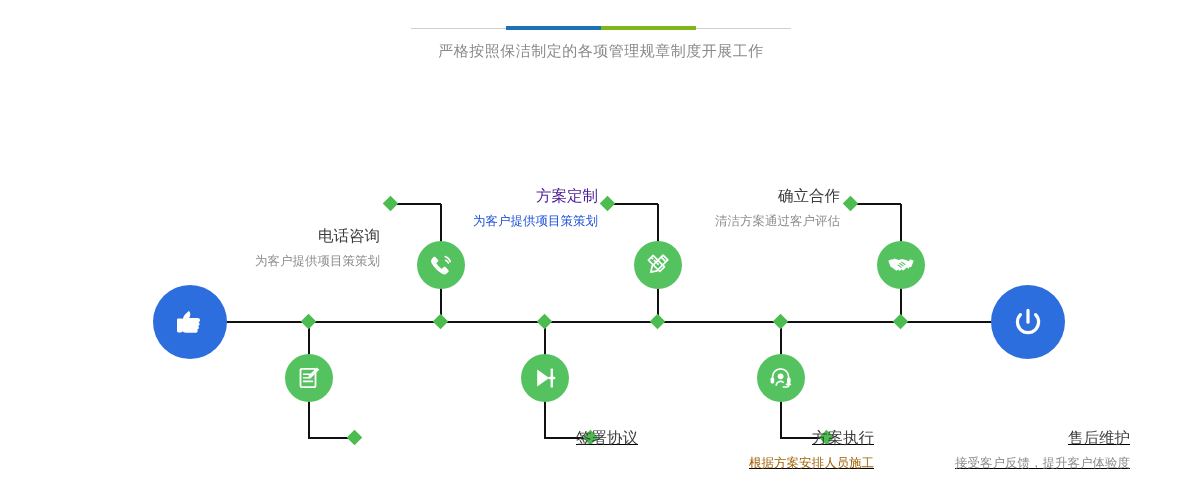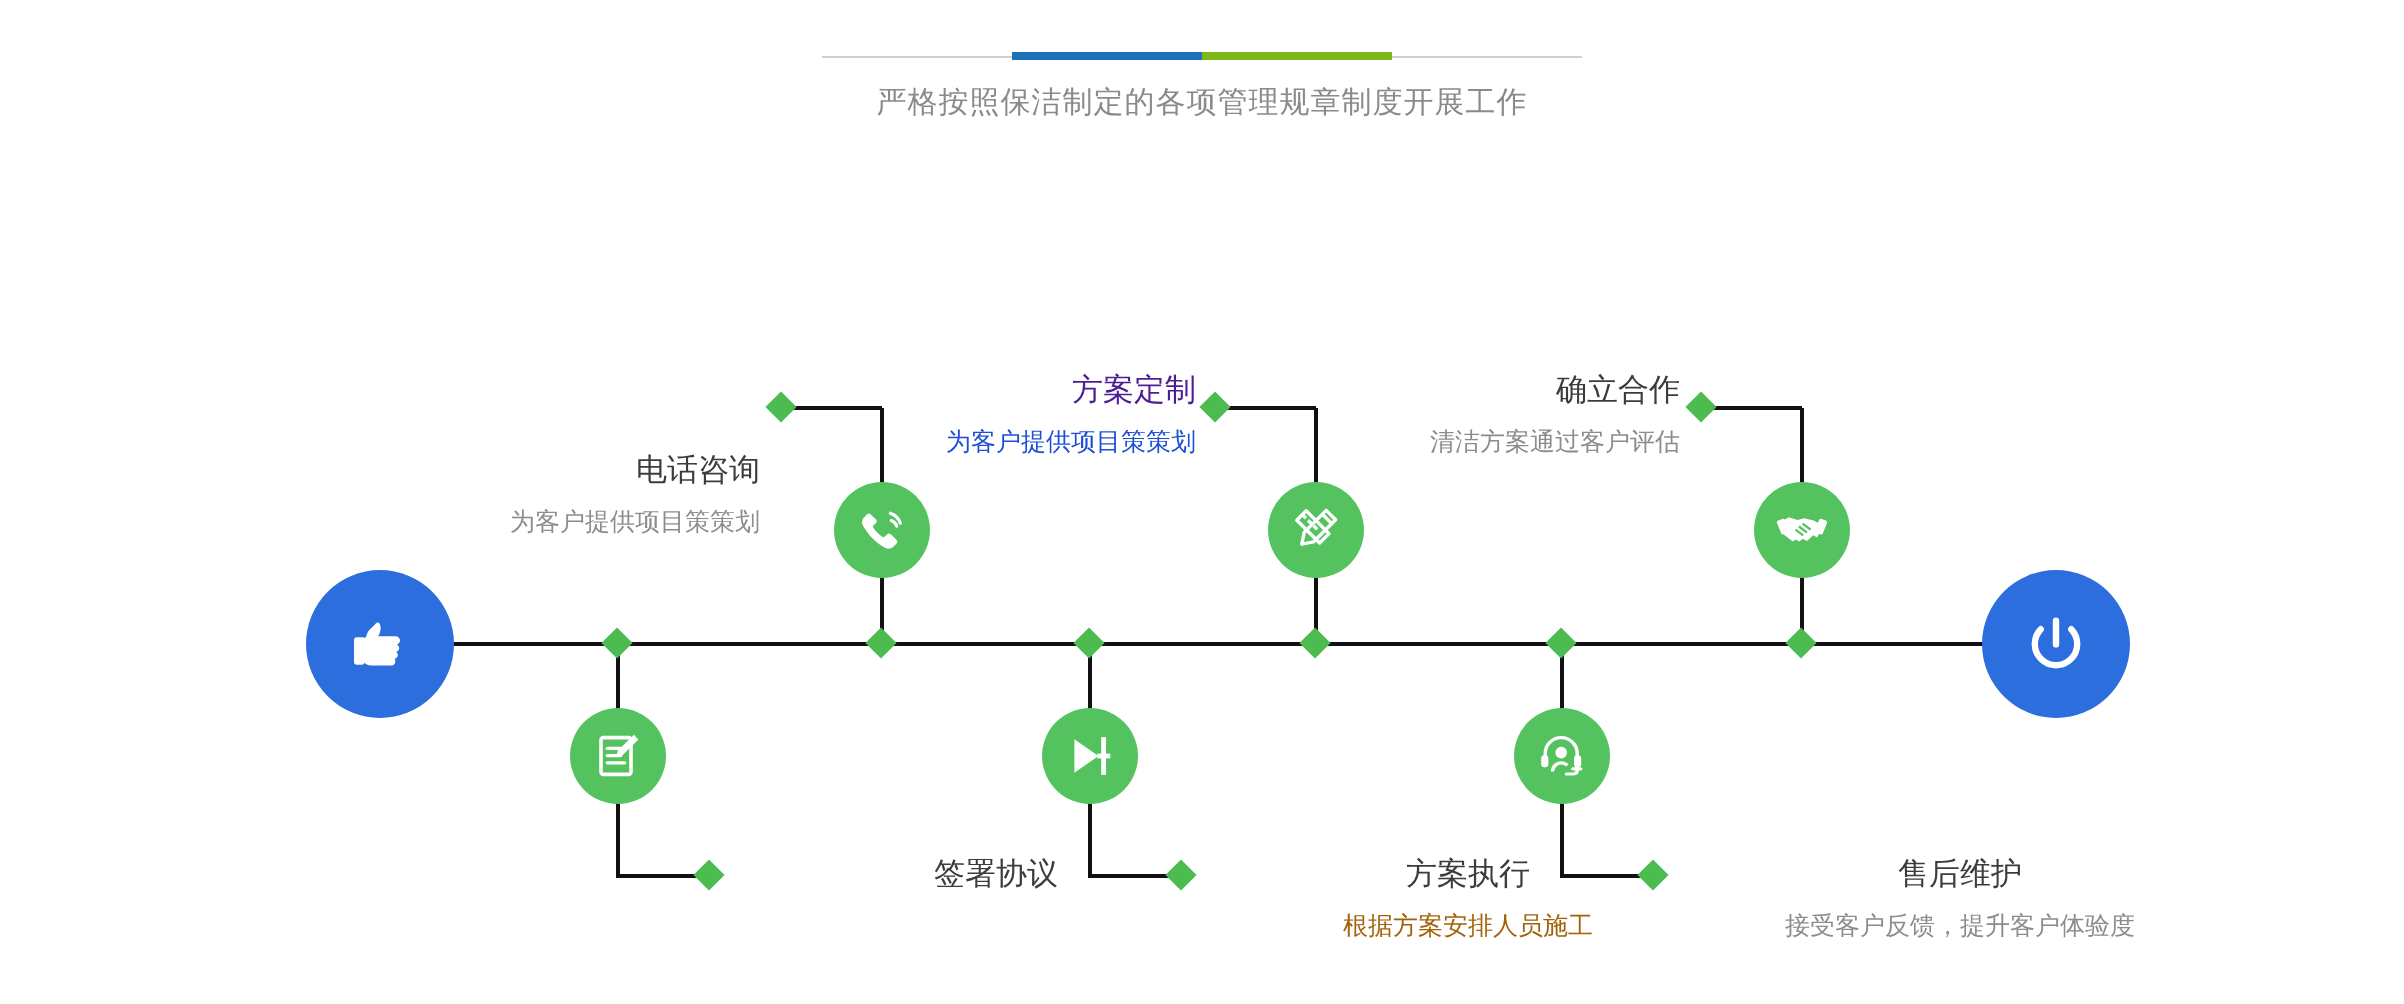--- a/index.html
+++ b/index.html
@@ -58,21 +58,21 @@
   .diamond{
     position:absolute;width:11px;height:11px;background:#4cbb50;
     transform:rotate(45deg);z-index:4;
   }
   .leadline{position:absolute;height:1.6px;background:#111;}
 
   .lbl{position:absolute;z-index:5;}
   .lbl .t{font-size:15.5px;color:#3c3c3c;line-height:1;white-space:nowrap;}
   .lbl .d{font-size:12.5px;color:#8c8c8c;line-height:1;white-space:nowrap;margin-top:11px;}
   .lbl.up{text-align:right;}
-  .lbl.down{text-align:center;}
+  .lbl.down{text-align:right;text-decoration:underline;}
 </style>
 </head>
 <body>
 
 <div class="stage">
 
   <div class="header">
     <div class="divider">
       <div class="hair"></div>
       <div class="seg-blue" style="background: rgb(27, 114, 184);"></div>

